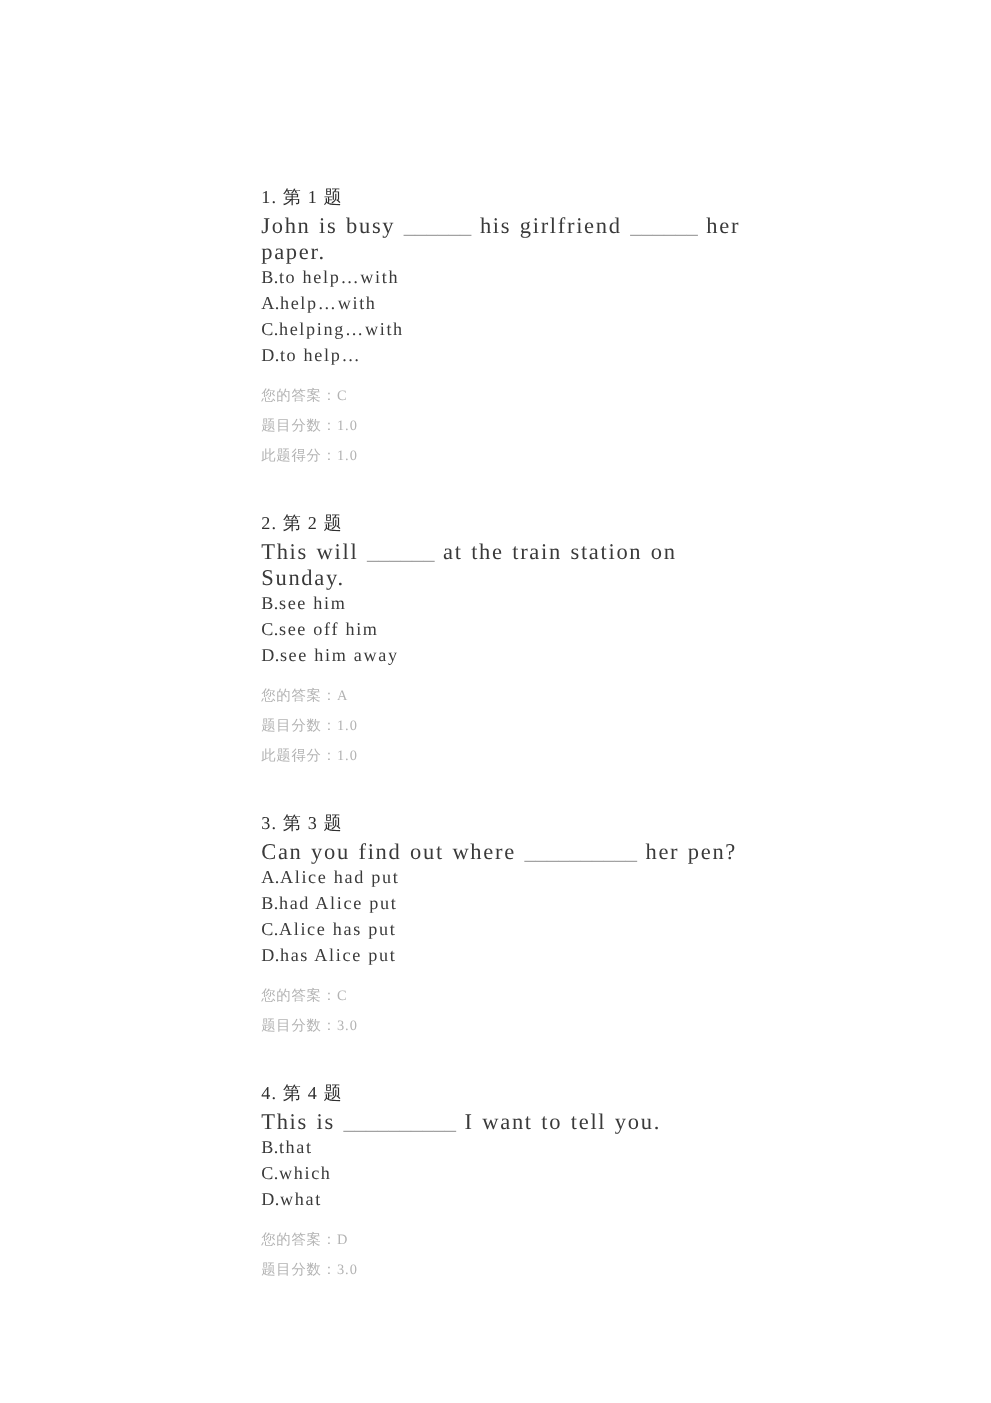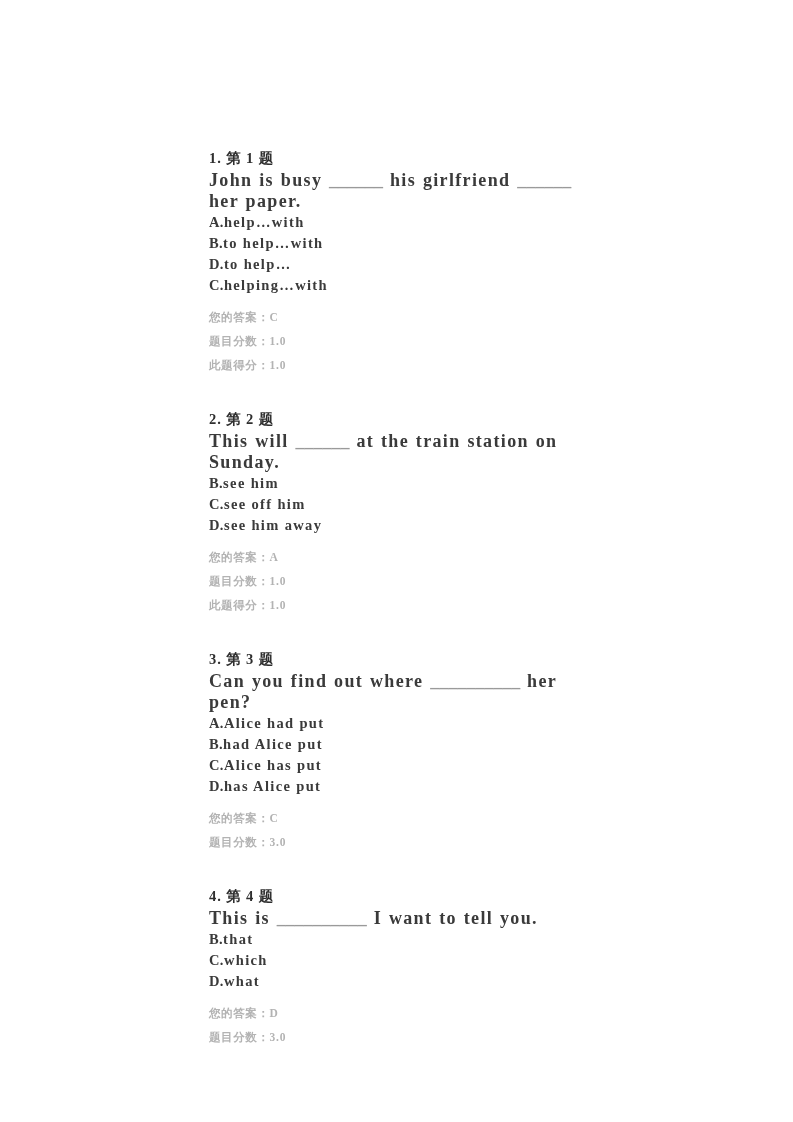--- a/index.html
+++ b/index.html
@@ -15,21 +15,20 @@
     font-family: "Liberation Serif", "DejaVu Serif", serif;
     -webkit-font-smoothing: antialiased;
   }
 
   .page {
     position: relative;
     width: 793px;
     height: 968px;
     background: #ffffff;
     box-sizing: border-box;
-    font-weight: bold;
   }
 
   .content {
     position: absolute;
     left: 209px;
     top: 148px;
     width: 400px;
   }
 
   
@@ -101,24 +100,24 @@
 </style>
 </head>
 <body>
 
 <div class="page">
   <div class="content">
       <div class="question-block">
         <div class="q-heading">1. 第 1 题</div>
         <div class="q-stem"><span class="stem-text">John is busy </span><span class="blank">______</span><span class="stem-text"> his girlfriend </span><span class="blank">______</span><span class="stem-text"> her paper.</span></div>
         <ul class="q-options">
+          <li class="q-option"><span class="opt-letter">B.</span><span class="opt-text">to help…with</span></li>
           <li class="q-option"><span class="opt-letter">A.</span><span class="opt-text">help…with</span></li>
-          <li class="q-option"><span class="opt-letter">B.</span><span class="opt-text">to help…with</span></li>
+          <li class="q-option"><span class="opt-letter">C.</span><span class="opt-text">helping…with</span></li>
           <li class="q-option"><span class="opt-letter">D.</span><span class="opt-text">to help…</span></li>
-          <li class="q-option"><span class="opt-letter">C.</span><span class="opt-text">helping…with</span></li>
         </ul>
         <div class="q-meta">
           <div class="meta-line"><span class="meta-label">您的答案：</span><span class="meta-value">C</span></div>
           <div class="meta-line"><span class="meta-label">题目分数：</span><span class="meta-value">1.0</span></div>
           <div class="meta-line"><span class="meta-label">此题得分：</span><span class="meta-value">1.0</span></div>
         </div>
       </div>
       <div class="question-block">
         <div class="q-heading">2. 第 2 题</div>
         <div class="q-stem"><span class="stem-text">This will </span><span class="blank">______</span><span class="stem-text"> at the train station on Sunday.</span></div>

